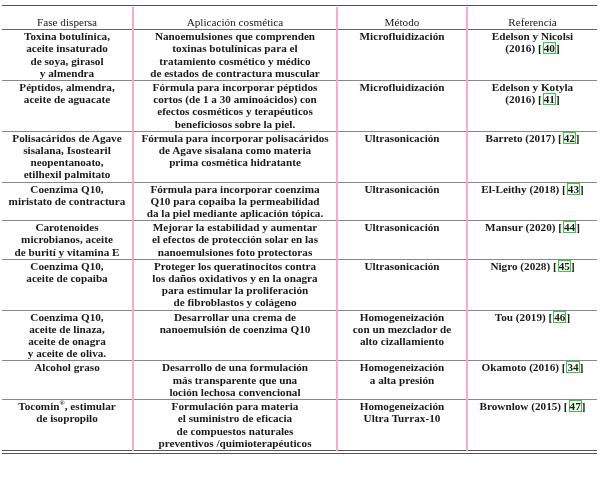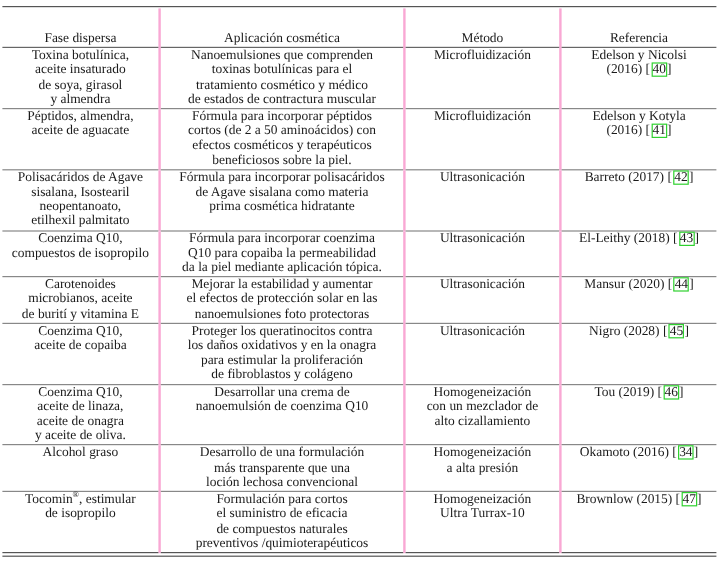--- a/index.html
+++ b/index.html
@@ -40,23 +40,23 @@
     th, td {
       text-align: center;
       vertical-align: top;
       padding: 0 2px 1px 2px;
       font-weight: normal;
       border-left: 2px solid #f9a8d4;
     }
     th:first-child, td:first-child { border-left: none; }
     thead th {
       border-bottom: 1.3px solid #666;
-      padding-top: 19px;
-    }
-    tbody tr td { border-bottom: 1.3px solid #888; }
+      padding-top: 9px;
+    }
+    tbody tr td { border-bottom: 1.3px solid #888; font-weight: bold; }
     tbody tr:last-child td { border-bottom: 1.3px solid #555; }
     .line { display: block; white-space: nowrap; }
     .ref-link {
       display: inline-block;
       border: 1px solid #2fd12f;
       line-height: 10px;
       padding: 0 0px;
       margin-left: 1px;
     }
     sup { font-size: 7px; line-height: 0; }
@@ -108,21 +108,21 @@
             <span class="line"><span>(2016) [</span><a class="ref-link">40</a><span>]</span></span>
           </td>
         </tr>
         <tr>
           <td>
             <span class="line">Péptidos, almendra,</span>
             <span class="line">aceite de aguacate</span>
           </td>
           <td>
             <span class="line">Fórmula para incorporar péptidos</span>
-            <span class="line">cortos (de 2 a 50 aminoácidos) con</span>
+            <span class="line">cortos (de 1 a 30 aminoácidos) con</span>
             <span class="line">efectos cosméticos y terapéuticos</span>
             <span class="line">beneficiosos sobre la piel.</span>
           </td>
           <td>
             <span class="line">Microfluidización</span>
           </td>
           <td>
             <span class="line">Edelson y Kotyla</span>
             <span class="line"><span>(2016) [</span><a class="ref-link">41</a><span>]</span></span>
           </td>
@@ -142,21 +142,21 @@
           <td>
             <span class="line">Ultrasonicación</span>
           </td>
           <td>
             <span class="line"><span>Barreto (2017) [</span><a class="ref-link">42</a><span>]</span></span>
           </td>
         </tr>
         <tr>
           <td>
             <span class="line">Coenzima Q10,</span>
-            <span class="line">compuestos de isopropilo</span>
+            <span class="line">miristato de contractura</span>
           </td>
           <td>
             <span class="line">Fórmula para incorporar coenzima</span>
             <span class="line">Q10 para copaiba la permeabilidad</span>
             <span class="line">da la piel mediante aplicación tópica.</span>
           </td>
           <td>
             <span class="line">Ultrasonicación</span>
           </td>
           <td>
@@ -235,21 +235,21 @@
           <td>
             <span class="line"><span>Okamoto (2016) [</span><a class="ref-link">34</a><span>]</span></span>
           </td>
         </tr>
         <tr>
           <td>
             <span class="line"><span>Tocomin</span><sup>®</sup><span>, estimular</span></span>
             <span class="line">de isopropilo</span>
           </td>
           <td>
-            <span class="line">Formulación para cortos</span>
+            <span class="line">Formulación para materia</span>
             <span class="line">el suministro de eficacia</span>
             <span class="line">de compuestos naturales</span>
             <span class="line">preventivos /quimioterapéuticos</span>
           </td>
           <td>
             <span class="line">Homogeneización</span>
             <span class="line">Ultra Turrax-10</span>
           </td>
           <td>
             <span class="line"><span>Brownlow (2015) [</span><a class="ref-link">47</a><span>]</span></span>

